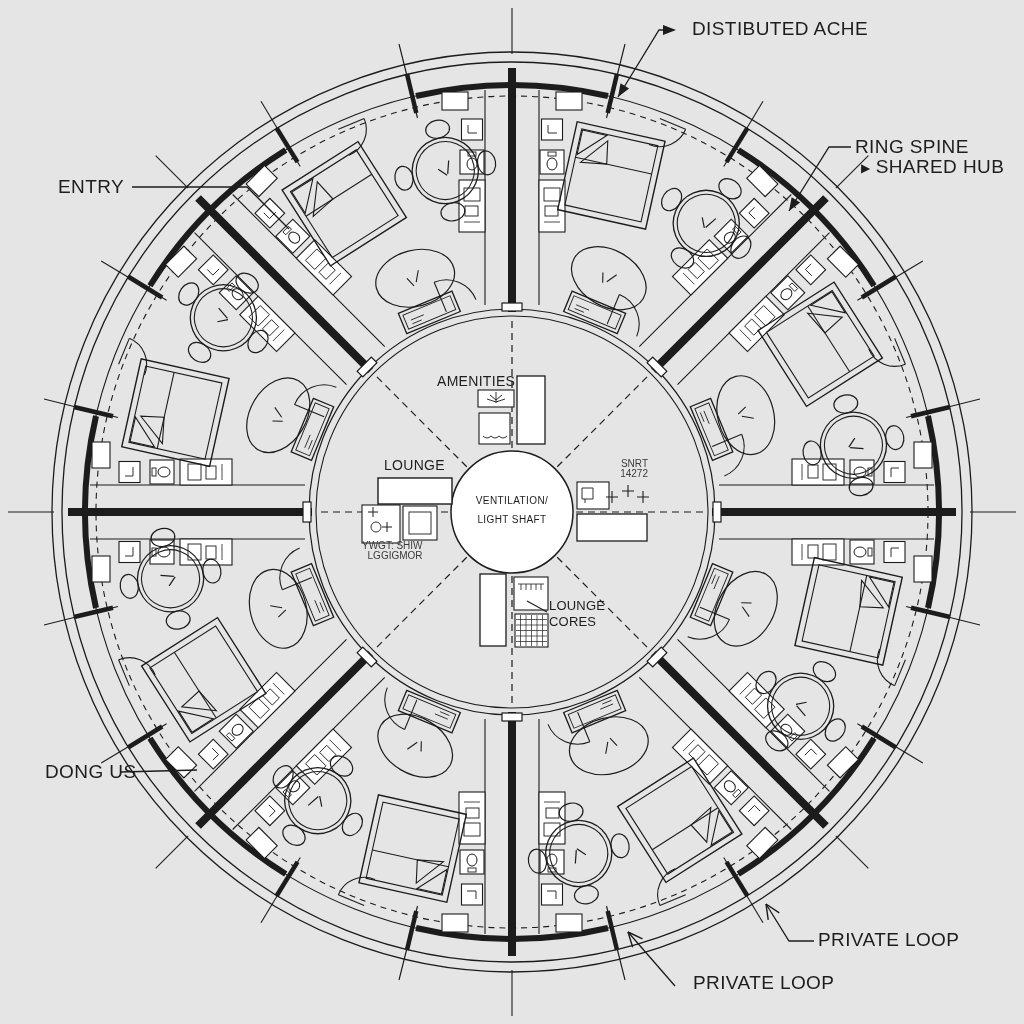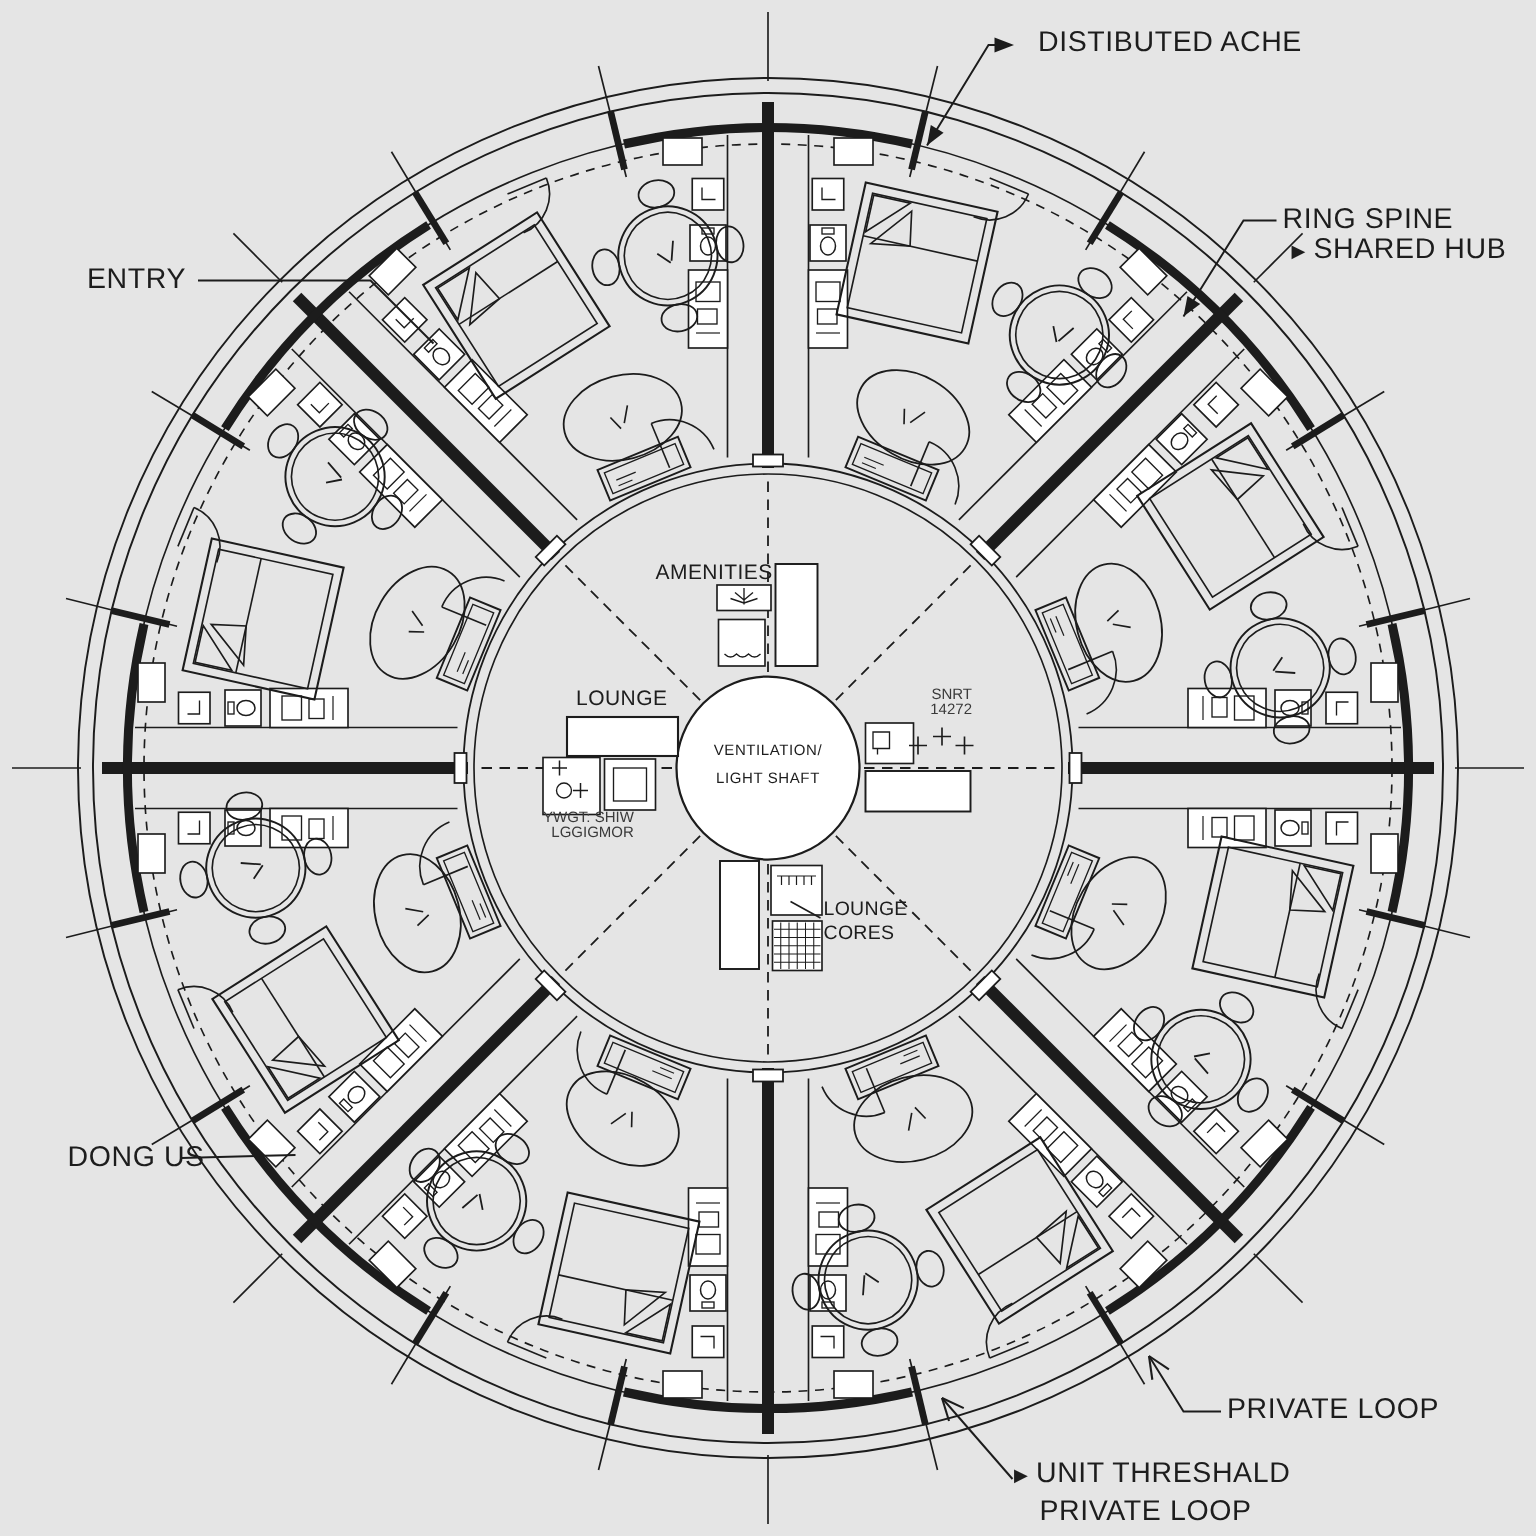--- a/index.html
+++ b/index.html
@@ -742,21 +742,20 @@
   <div class="lbl" style="left:58px;top:176px;">
     <span>ENTRY</span>
   </div>
   <div class="lbl" style="left:45px;top:761px;">
     <span>DONG US</span>
   </div>
   <div class="lbl" style="left:818px;top:929px;">
     <span>PRIVATE LOOP</span>
   </div>
   <div class="lbl two-line" style="left:676px;top:971px;">
-    <div><span class="arr">▶</span><span>UNIT THRESHALD</span></div>
     <div class="indent">PRIVATE LOOP</div>
   </div>
 
   <div class="lbl sm" style="left:437px;top:373px;">
     <span>AMENITIES</span>
   </div>
   <div class="lbl sm" style="left:384px;top:457px;">
     <span>LOUNGE</span>
   </div>
   <div class="lbl center-txt" style="left:442px;top:491px;width:140px;white-space:normal;">

